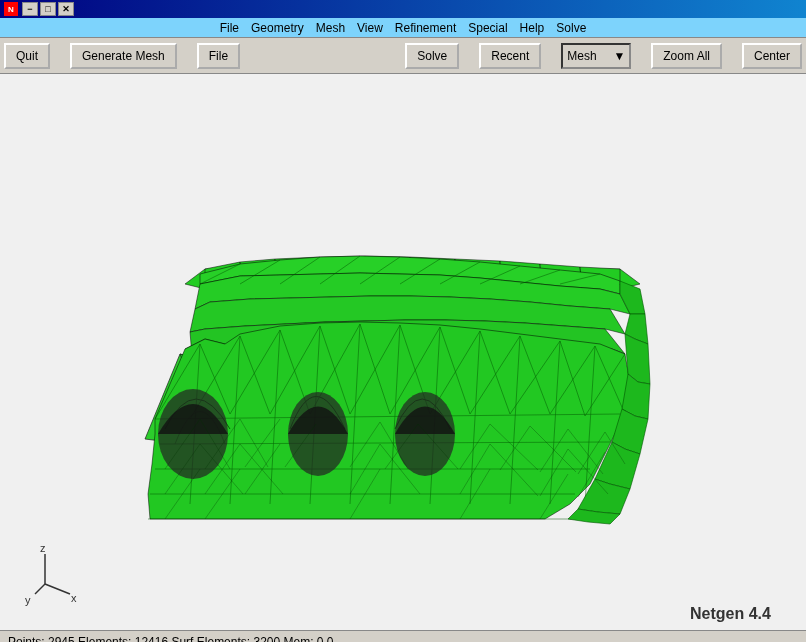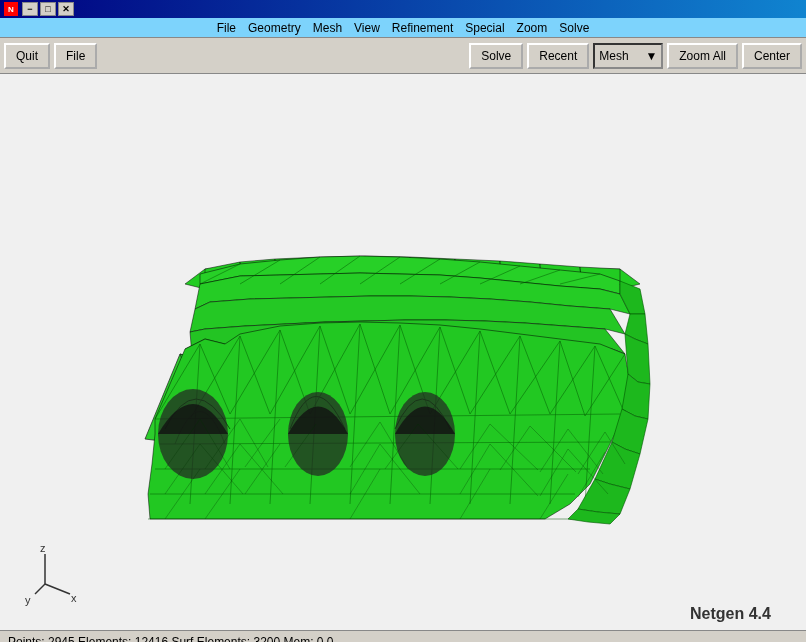--- a/index.html
+++ b/index.html
@@ -55,21 +55,21 @@
     }
 
     
     #toolbar {
       background: #d4d0c8;
       height: 36px;
       display: flex;
       align-items: center;
       padding: 2px 4px;
       border-bottom: 1px solid #888;
-      gap: 4px;
+      gap: 20px;
     }
     .toolbar-btn {
       height: 26px;
       padding: 2px 10px;
       background: #d4d0c8;
       border: 2px outset #fff;
       font-size: 12px;
       cursor: pointer;
       display: flex; align-items: center; justify-content: center;
     }
@@ -131,26 +131,27 @@
   </div>
 </div>
 
 <div id="menu-bar">
   <div class="menu-item">File</div>
   <div class="menu-item">Geometry</div>
   <div class="menu-item">Mesh</div>
   <div class="menu-item">View</div>
   <div class="menu-item">Refinement</div>
   <div class="menu-item">Special</div>
-  <div class="menu-item">Zoom</div>
+  <div class="menu-item">Help</div>
   <div class="menu-item">Solve</div>
 </div>
 
 <div id="toolbar">
   <button class="toolbar-btn">Quit</button>
+  <button class="toolbar-btn">Generate Mesh</button>
   <button class="toolbar-btn">File</button>
   <div class="toolbar-spacer"></div>
   <button class="toolbar-btn">Solve</button>
   <button class="toolbar-btn">Recent</button>
   <div class="toolbar-dropdown">
     <span style="flex:1;">Mesh</span>
     <span>▼</span>
   </div>
   <button class="toolbar-btn">Zoom All</button>
   <button class="toolbar-btn">Center</button>

